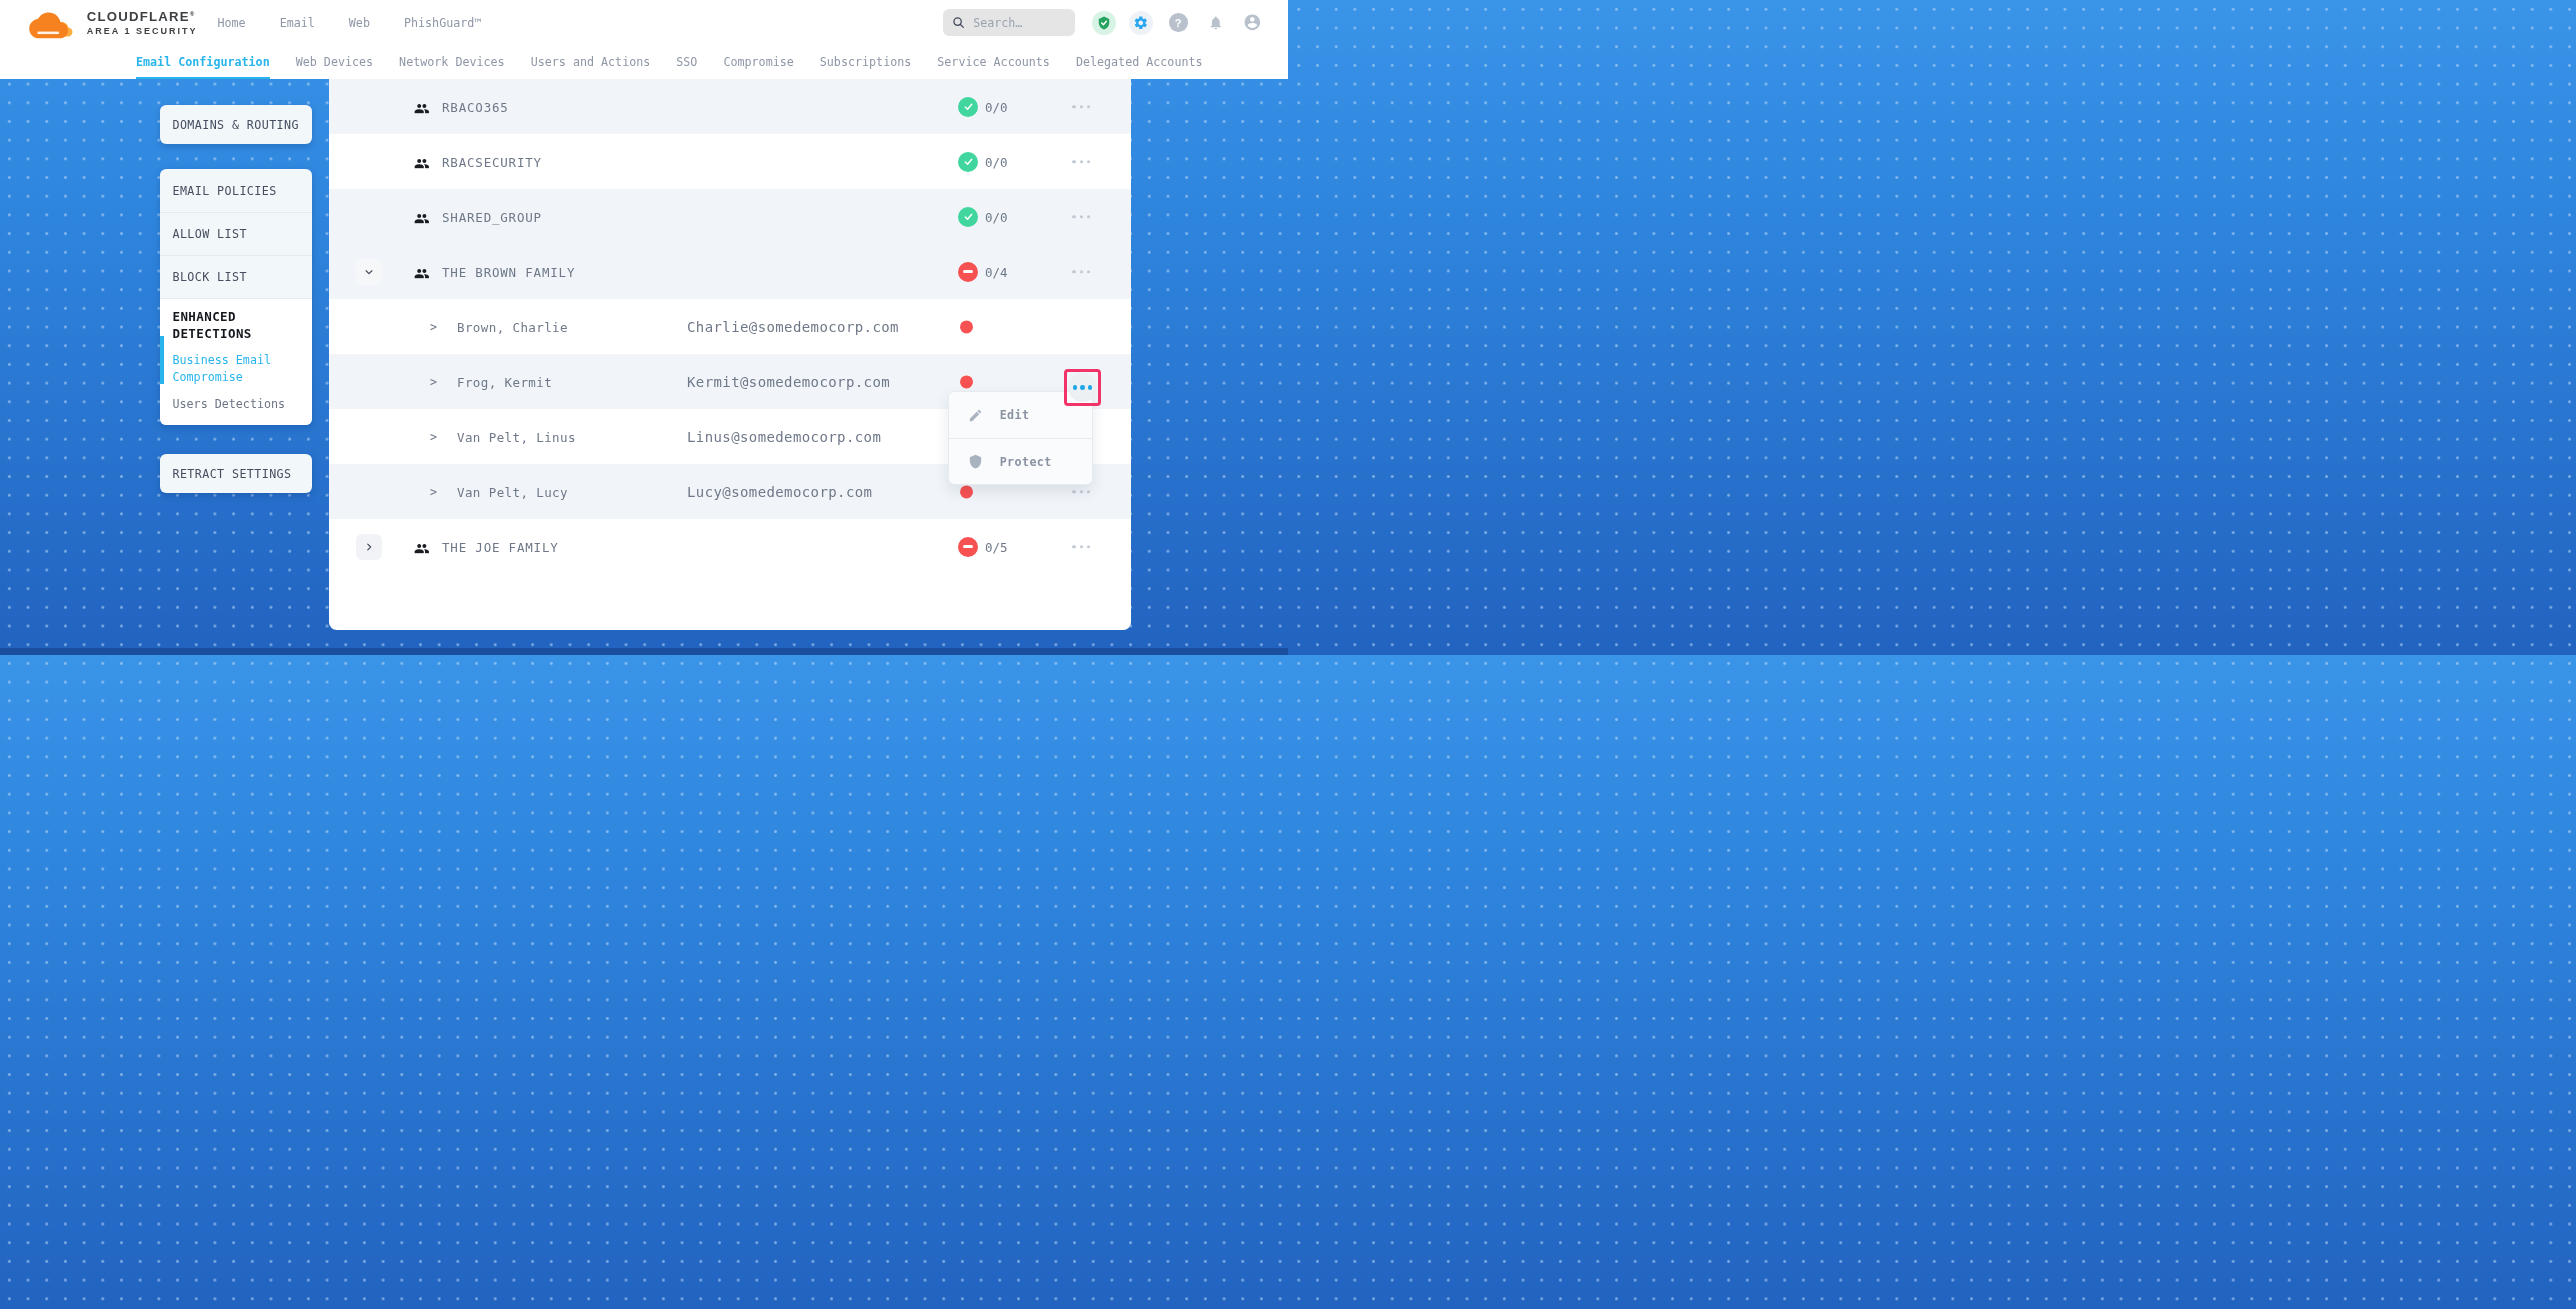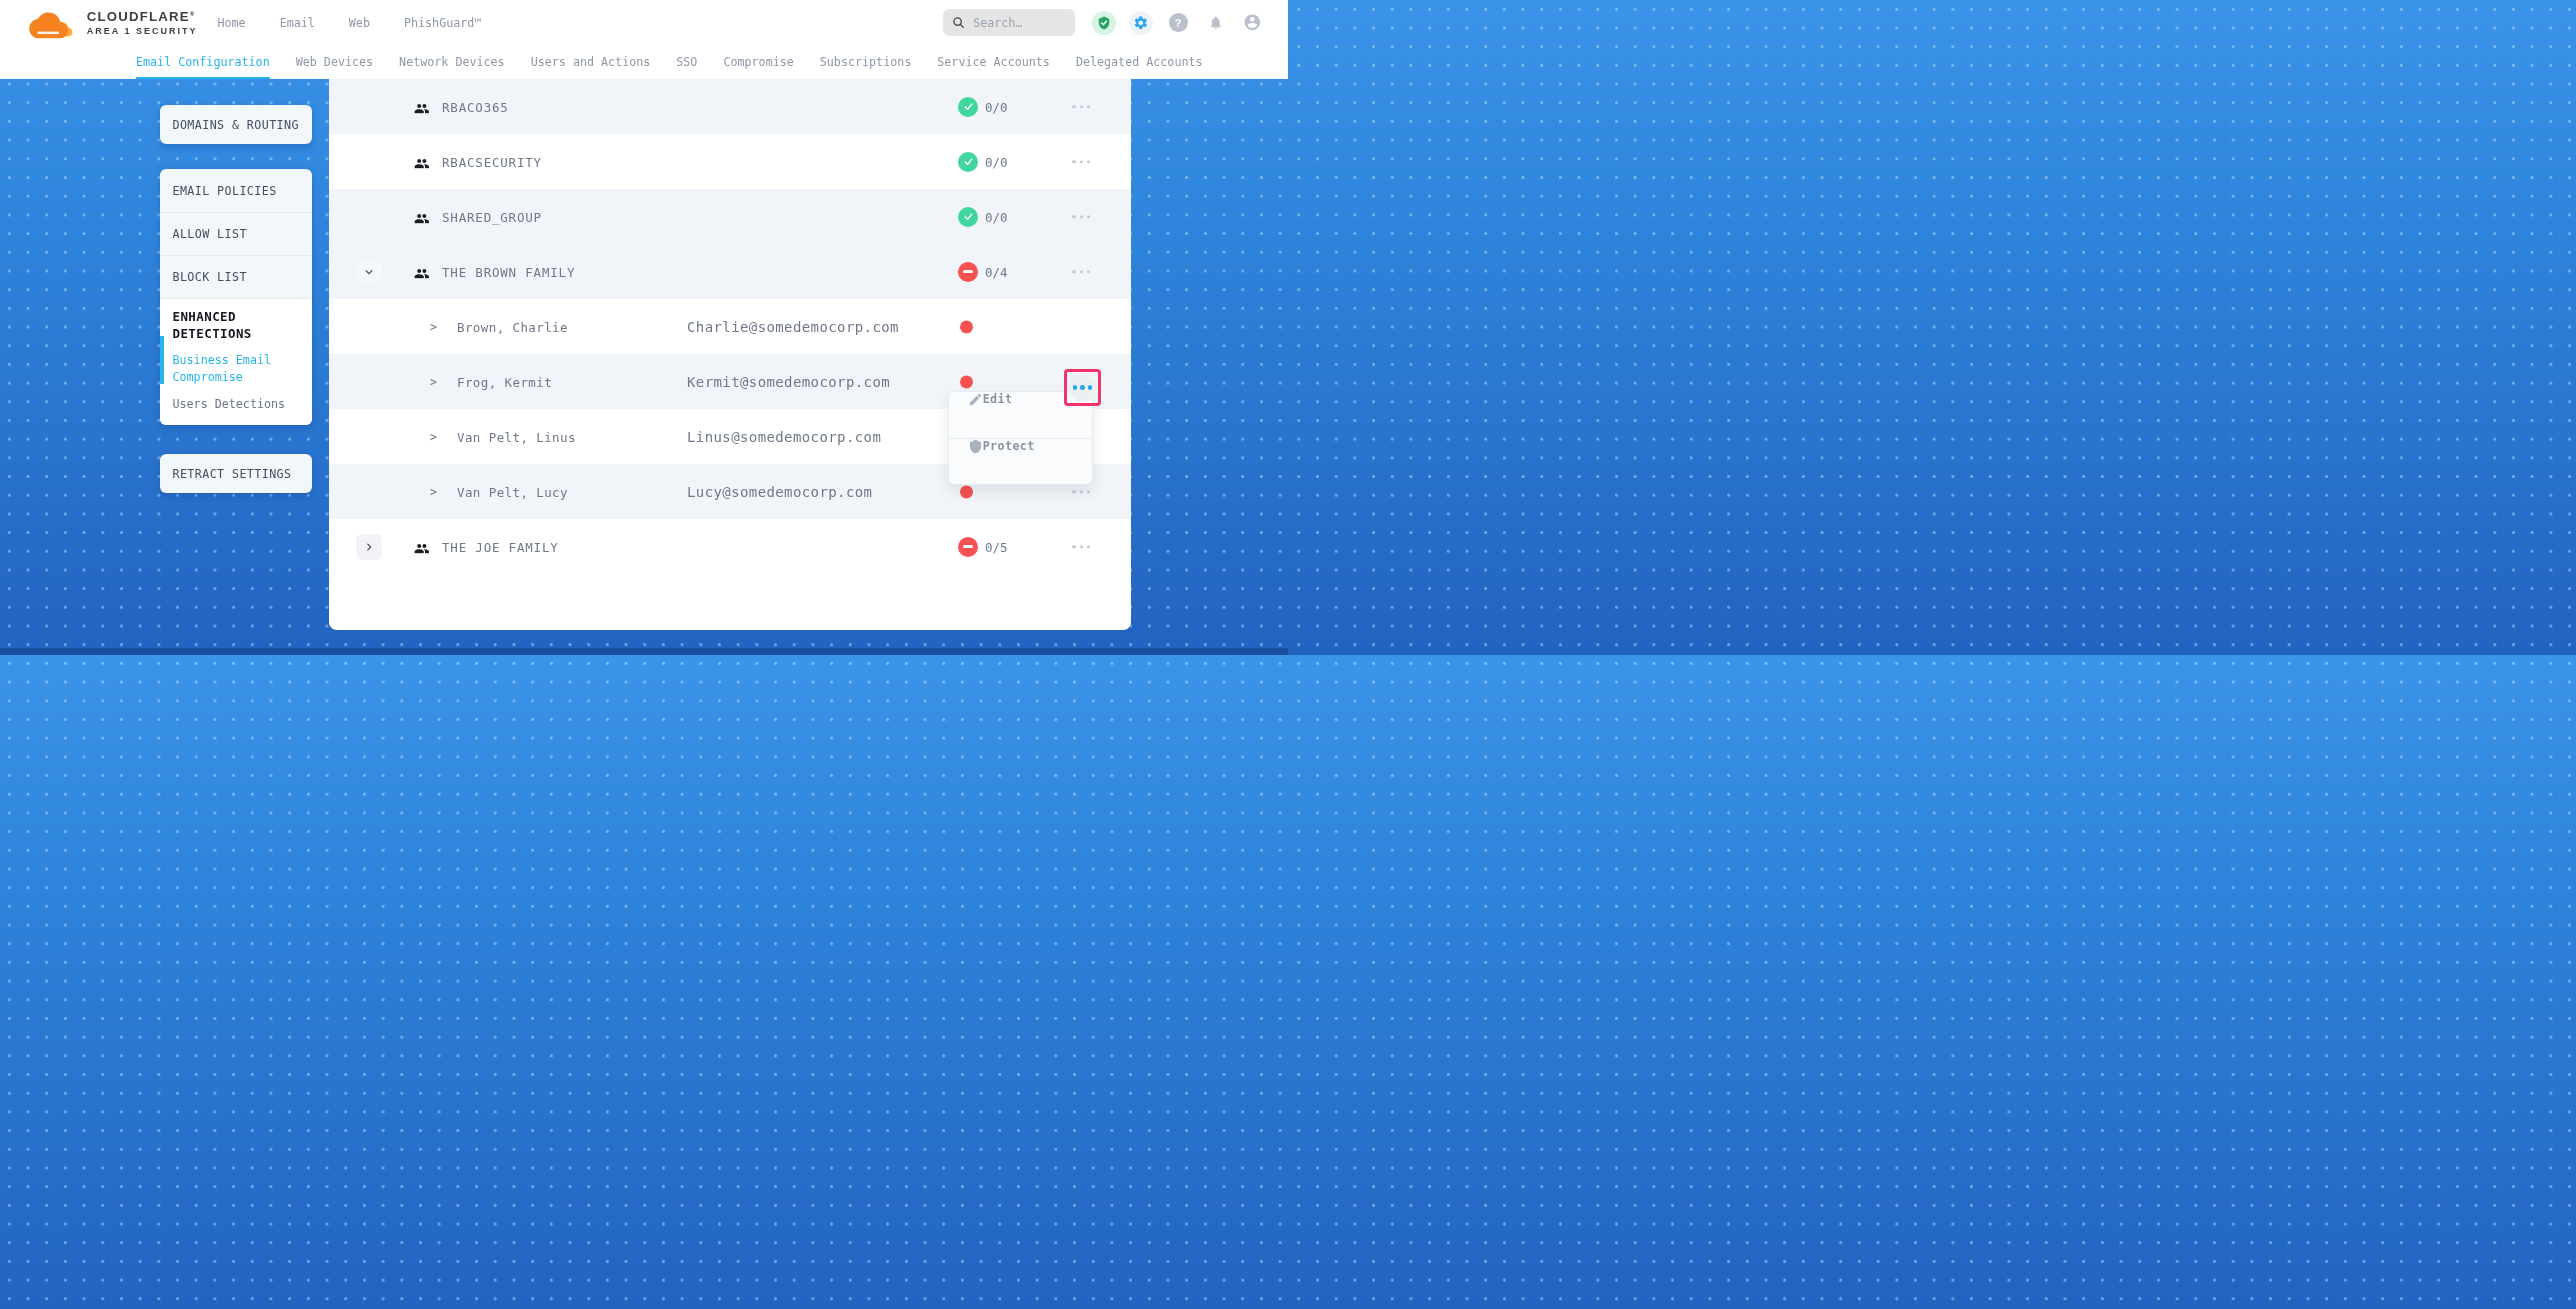--- a/index.html
+++ b/index.html
@@ -49,21 +49,21 @@
   .q-badge { width:18.7px; height:18.7px; border-radius:50%; background:#b9c1cd; color:#fff;
              font-size:11px; font-weight:bold; display:flex; align-items:center; justify-content:center;
              font-family:"Liberation Sans",sans-serif; }
 
   
   .tabbar {
     position:absolute; top:45px; left:0; width:100%; height:34px; background:#ffffff;
     display:flex; align-items:stretch; padding-left:136px; gap:26px; z-index:25;
   }
   .tab { font-size:11.7px; color:#8e96a6; display:flex; align-items:center; position:relative; cursor:pointer; white-space:nowrap; }
-  .tab.active { color:#28b4ec; font-weight:normal; }
+  .tab.active { color:#28b4ec; font-weight:bold; }
   .tab.active::after { content:""; position:absolute; left:0; right:0; bottom:0; height:2.3px; background:#28b4ec; }
 
   
   .side-card {
     position:absolute; left:160px; width:152px; background:#f2f7fa; border-radius:6.2px;
     box-shadow:0 2.3px 6.2px rgba(15,60,130,.28); z-index:10; overflow:hidden;
   }
   .card-domains { top:105px; height:39px; }
   .card-policies { top:169px; }
   .card-retract { top:454px; height:39px; }
@@ -123,21 +123,21 @@
   .ctx-highlight .bubble {
     width:29px; height:29px; border-radius:50%; background:#edf0f3;
     display:flex; align-items:center; justify-content:center; gap:2.7px;
   }
   .ctx-highlight .bubble i { width:4.7px; height:4.7px; border-radius:50%; background:#1ea7ea; display:block; }
   .ctx-menu {
     position:absolute; left:619px; top:312px; width:145px; background:#fafbfd;
     border:0.8px solid #e7ebef; border-radius:6.2px; z-index:20;
     box-shadow:0 6.2px 14px rgba(30,50,80,.10);
   }
-  .ctx-item { height:46px; display:flex; align-items:flex-start; padding:0 0 0 18.7px; cursor:pointer; }
+  .ctx-item { height:46px; display:flex; align-items:center; gap:17px; padding:0 0 0 18.7px; cursor:pointer; }
   .ctx-item + .ctx-item { border-top:0.8px solid #e7ebef; }
   .ctx-item .mi { width:15px; height:15px; color:#a9b2bf; }
   .ctx-item .mlabel { font-size:11.7px; font-weight:bold; color:#8b93a2; letter-spacing:0.4px; }
 
   svg { display:block; }
 </style>
 </head>
 <body>
 
 <div class="header">

